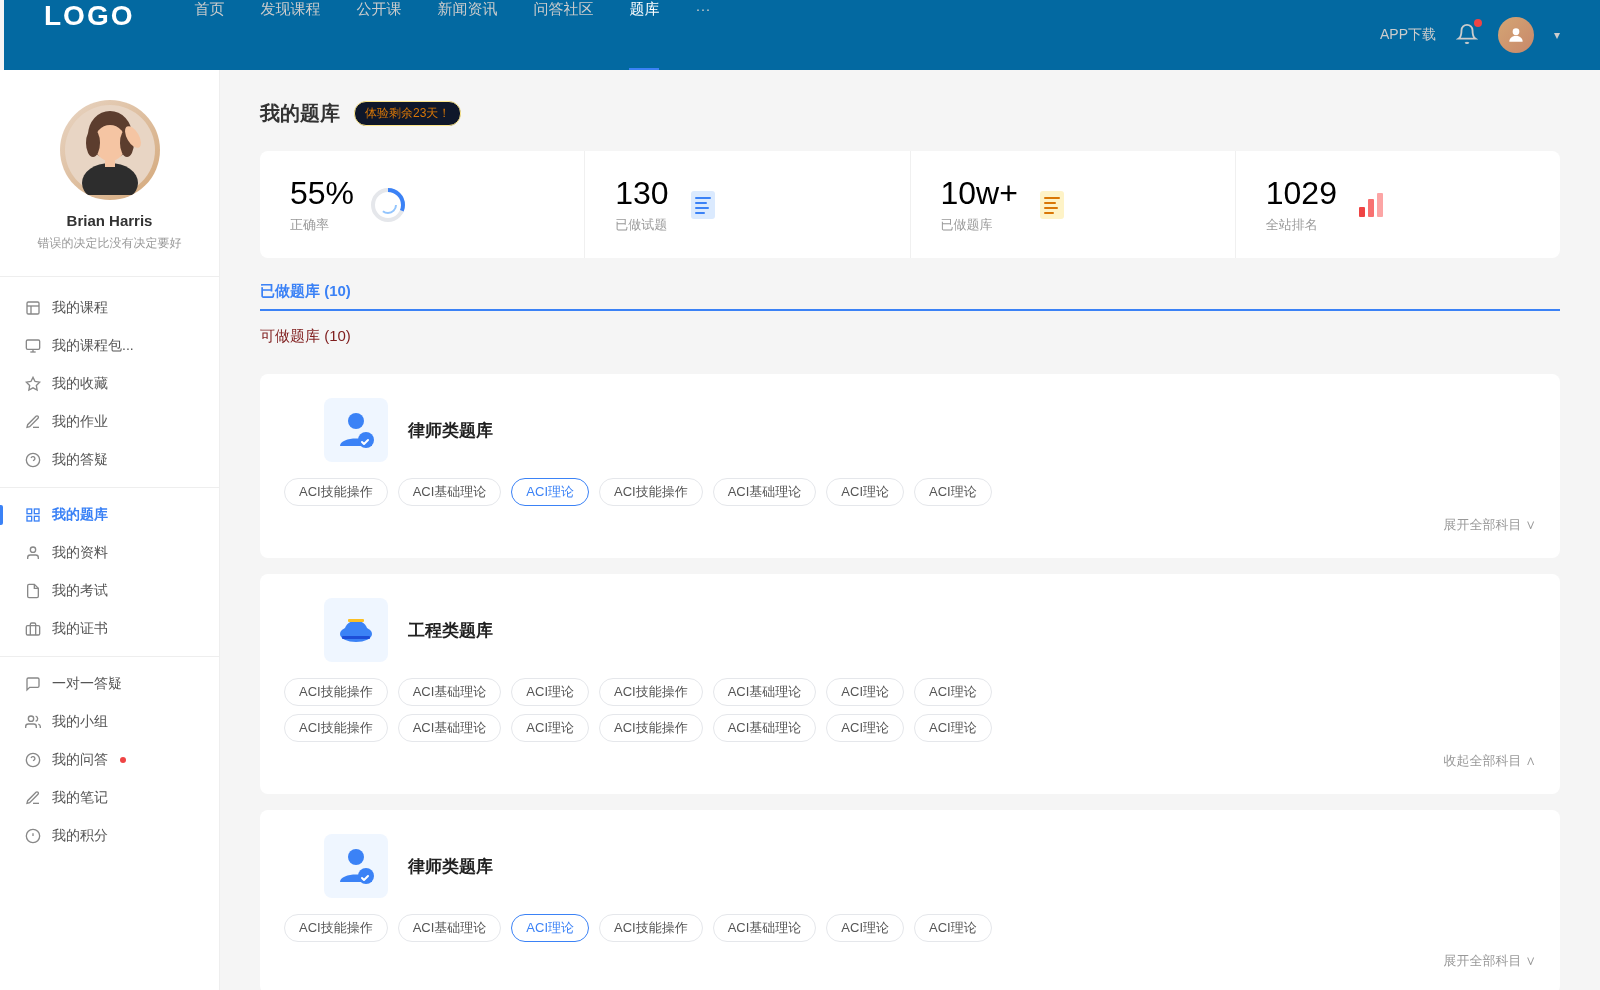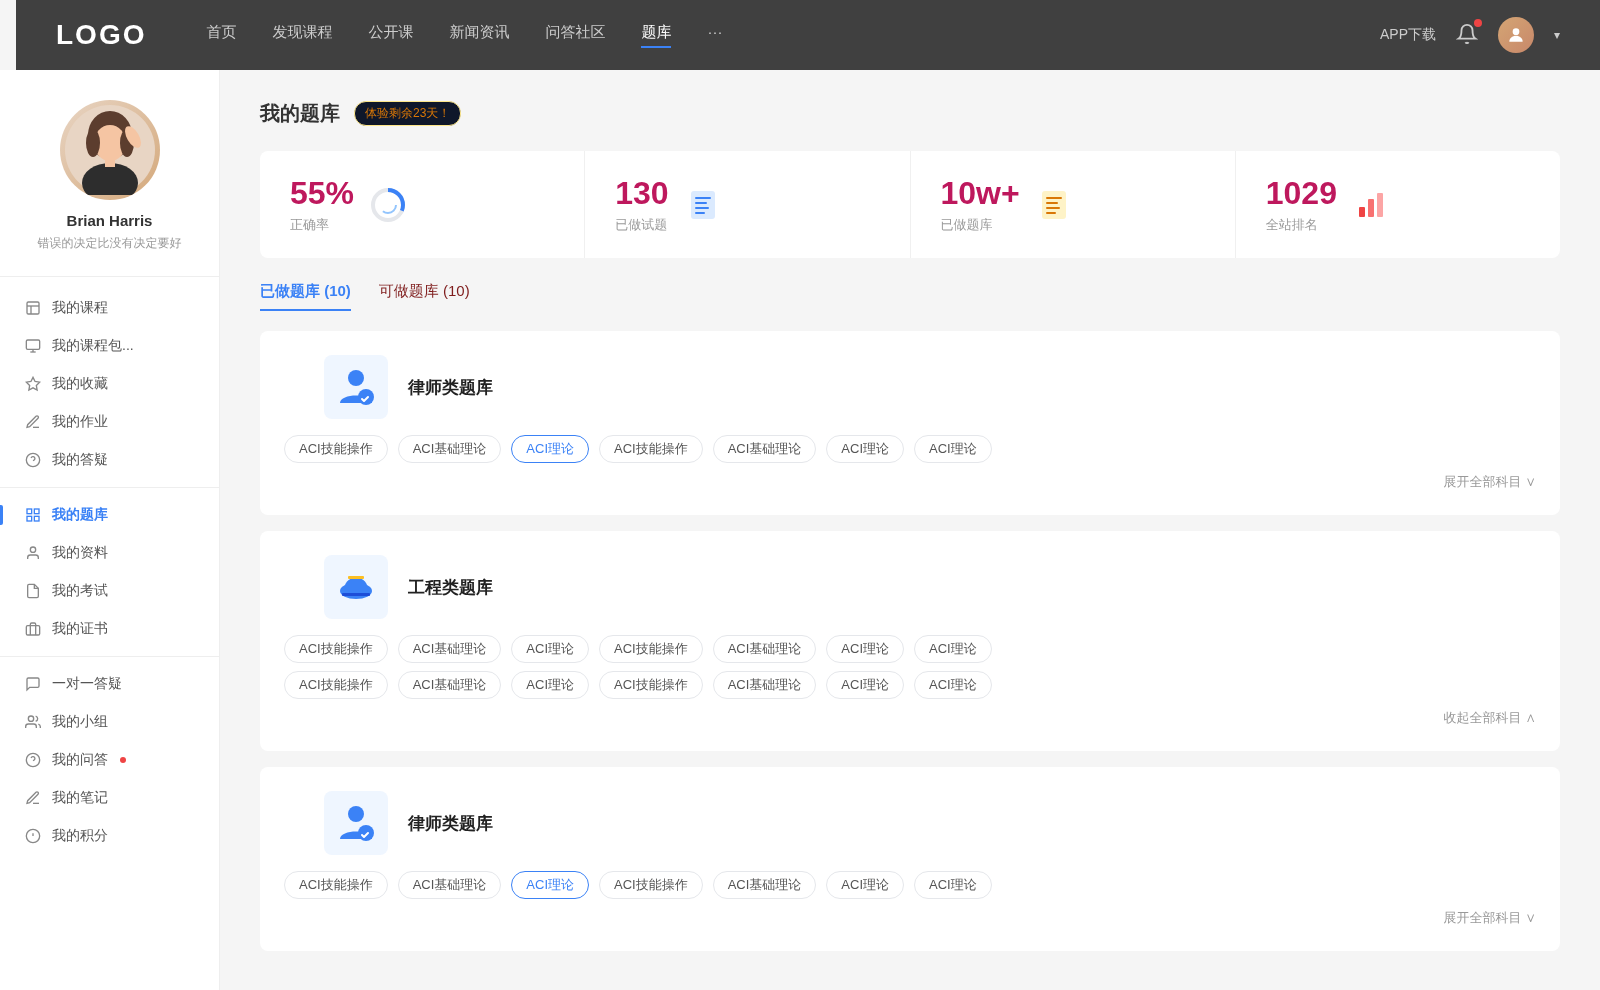--- a/index.html
+++ b/index.html
@@ -1,26 +1,25 @@
 <!DOCTYPE html>
 <html><head>
   <meta charset="utf-8">
   <style>
     * { box-sizing: border-box; margin: 0; padding: 0; }
     body { font-family: 'PingFang SC', 'Microsoft YaHei', sans-serif; background: #f5f5f5; color: #333; }
 
     
     .navbar {
-      background: #404040;
+      background: #0369a1;
       height: 70px;
       display: flex;
-      align-items: center;
       padding: 0 40px;
       position: fixed;
-      top: 0; left: 16px; right: 0;
+      top: 0; left: 4px; right: 0;
       z-index: 100;
     }
     .navbar-logo {
       color: #fff;
       font-size: 28px;
       font-weight: bold;
       letter-spacing: 2px;
       margin-right: 60px;
     }
     .navbar-nav {
@@ -209,22 +208,22 @@
       padding: 24px 30px;
       border-right: 1px solid #f0f0f0;
       display: flex;
       align-items: center;
       gap: 14px;
     }
     .stat-item:last-child { border-right: none; }
     .stat-text {}
     .stat-value {
       font-size: 32px;
-      font-weight: 700;
-      color: #be185d;
+      font-weight: 400;
+      color: #000000;
       display: block;
     }
     .stat-label {
       font-size: 13px;
       color: #999;
       margin-top: 4px;
       display: block;
     }
     .stat-icon {
       width: 40px;
@@ -232,22 +231,23 @@
       border-radius: 50%;
       display: flex;
       align-items: center;
       justify-content: center;
       font-size: 20px;
     }
 
     
     .tabs-row {
       display: flex;
-      gap: 28px;
+      gap: 16px;
       margin-bottom: 20px;
+      flex-direction: column;
     }
     .tab-item {
       font-size: 15px;
       color: #7f1d1d;
       cursor: pointer;
       padding-bottom: 8px;
     }
     .tab-item.active {
       color: #3b82f6;
       font-weight: 600;

